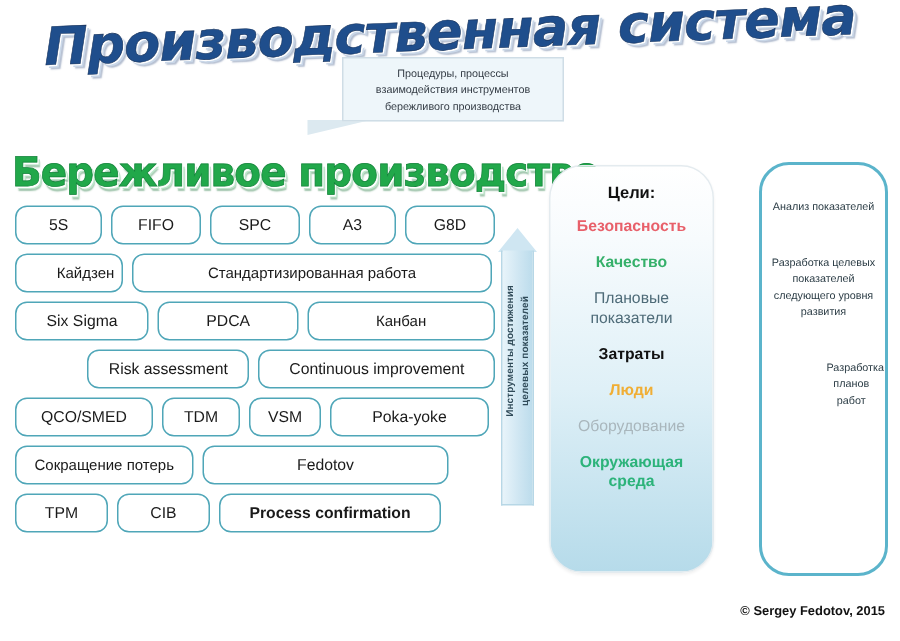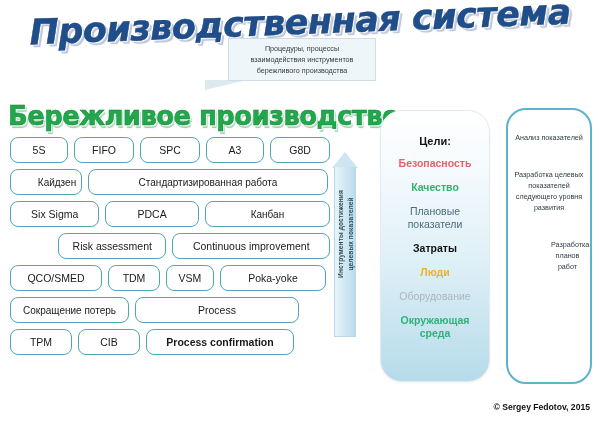--- a/index.html
+++ b/index.html
@@ -138,30 +138,30 @@
     line-height:10px;
     color:#2f4a58;
     font-weight:bold;
     letter-spacing:.1px;
   }
   .arrow-text span{display:block;}
 
   
   .goals{
     position:absolute;
-    left:380px; top:110px;
+    left:366px; top:110px;
     width:110px; height:272px;
     border-radius:22px;
     background:linear-gradient(to bottom,#ffffff 0%,#f7fbfd 18%,#dff0f7 55%,#b6dbea 100%);
     border:1px solid #e4ebef;
     box-sizing:border-box;
     display:flex;
     flex-direction:column;
     align-items:center;
-    padding-top:24px;
+    padding-top:12px;
     box-shadow:0 1px 2px rgba(0,0,0,.06);
   }
   .goal-item{
     text-align:center;
     font-size:10.5px;
     line-height:13px;
     margin-bottom:11px;
     width:100%;
     padding:0 4px;
     box-sizing:border-box;
@@ -246,21 +246,21 @@
         <div class="pill" style="width: 186px;">Continuous improvement</div>
       </div>
       <div class="pill-row">
         <div class="pill" style="width: 92px;">QCO/SMED</div>
         <div class="pill" style="width: 52px;">TDM</div>
         <div class="pill" style="width: 48px;">VSM</div>
         <div class="pill" style="width: 106px;">Poka-yoke</div>
       </div>
       <div class="pill-row">
         <div class="pill ru" style="width: 119px;">Сокращение потерь</div>
-        <div class="pill" style="width: 164px;">Process</div>
+        <div class="pill" style="width: 164px;">Fedotov</div>
       </div>
       <div class="pill-row">
         <div class="pill" style="width: 62px;">TPM</div>
         <div class="pill" style="width: 62px;">CIB</div>
         <div class="pill" style="width: 148px; font-weight: bold;">Process confirmation</div>
       </div>
     </div>
 
   <div class="arrow-wrap">
     <div class="arrow-head"></div>

